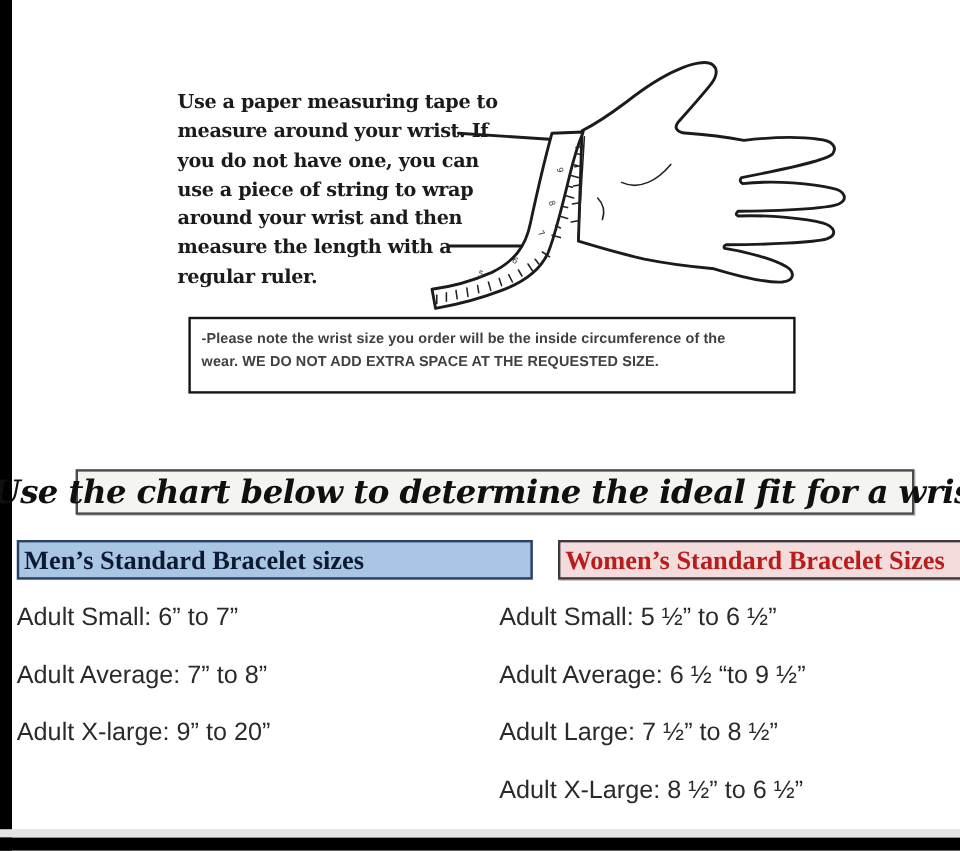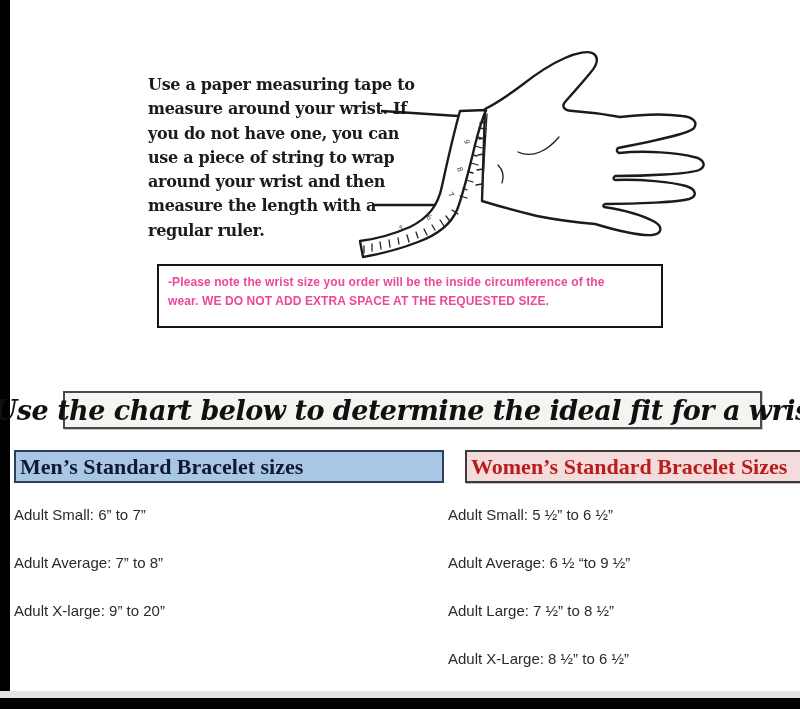--- a/index.html
+++ b/index.html
@@ -25,21 +25,21 @@
   .hand-art{position:absolute;left:352px;top:8px;width:448px;height:252px;}
 
   
   .note-box{
     position:absolute;left:157px;top:264px;width:506px;height:64px;
     box-sizing:border-box;border:2px solid #141414;background:#fff;
     padding:7px 9px 0 9px;
   }
   .note-box .line{
     font-family:"Liberation Sans",sans-serif;font-weight:bold;
-    font-size:12px;line-height:18.5px;color:#ec4899;white-space:nowrap;letter-spacing:0.1px;
+    font-size:12px;line-height:18.5px;color:#404040;white-space:nowrap;letter-spacing:0.1px;
   }
 
   
   .headline-box{
     position:absolute;left:63px;top:391px;width:699px;height:38px;
     box-sizing:border-box;border:2px solid #4a4a4a;background:#f4f4f1;
     display:flex;align-items:center;justify-content:center;
     box-shadow:1px 1px 0 #c9c9c9;
   }
   .headline-box .txt{
@@ -58,24 +58,24 @@
   }
   .size-header.women{
     left:437px;width:354px;background:#f3dcdb;border:2px solid #3e3a3a;color:#b91c1c;
     box-shadow:1px 1px 0 #bdbdbd;
     margin-left:28px;
   }
 
   
   .size-col{position:absolute;top:502px;}
   .size-col.men{left:14px;}
-  .size-col.women{left:448px;}
+  .size-col.women{left:416px;}
   .size-row{
     height:26px;margin-bottom:22px;
-    font-family:"Liberation Sans",sans-serif;font-size:15px;line-height:26px;
+    font-family:"Liberation Sans",sans-serif;font-size:21px;line-height:26px;
     color:#2a2a2a;white-space:nowrap;
   }
 
   svg .ink{stroke:#1b1b1b;stroke-width:2.4;fill:none;stroke-linecap:round;stroke-linejoin:round;}
   svg .ink-thin{stroke:#222;stroke-width:1.3;fill:none;stroke-linecap:round;}
   svg .paper{fill:#ffffff;}
   svg .tape-num{font-family:"DejaVu Sans",sans-serif;font-size:7px;fill:#3a3a3a;}
 </style>
 </head>
 <body>

